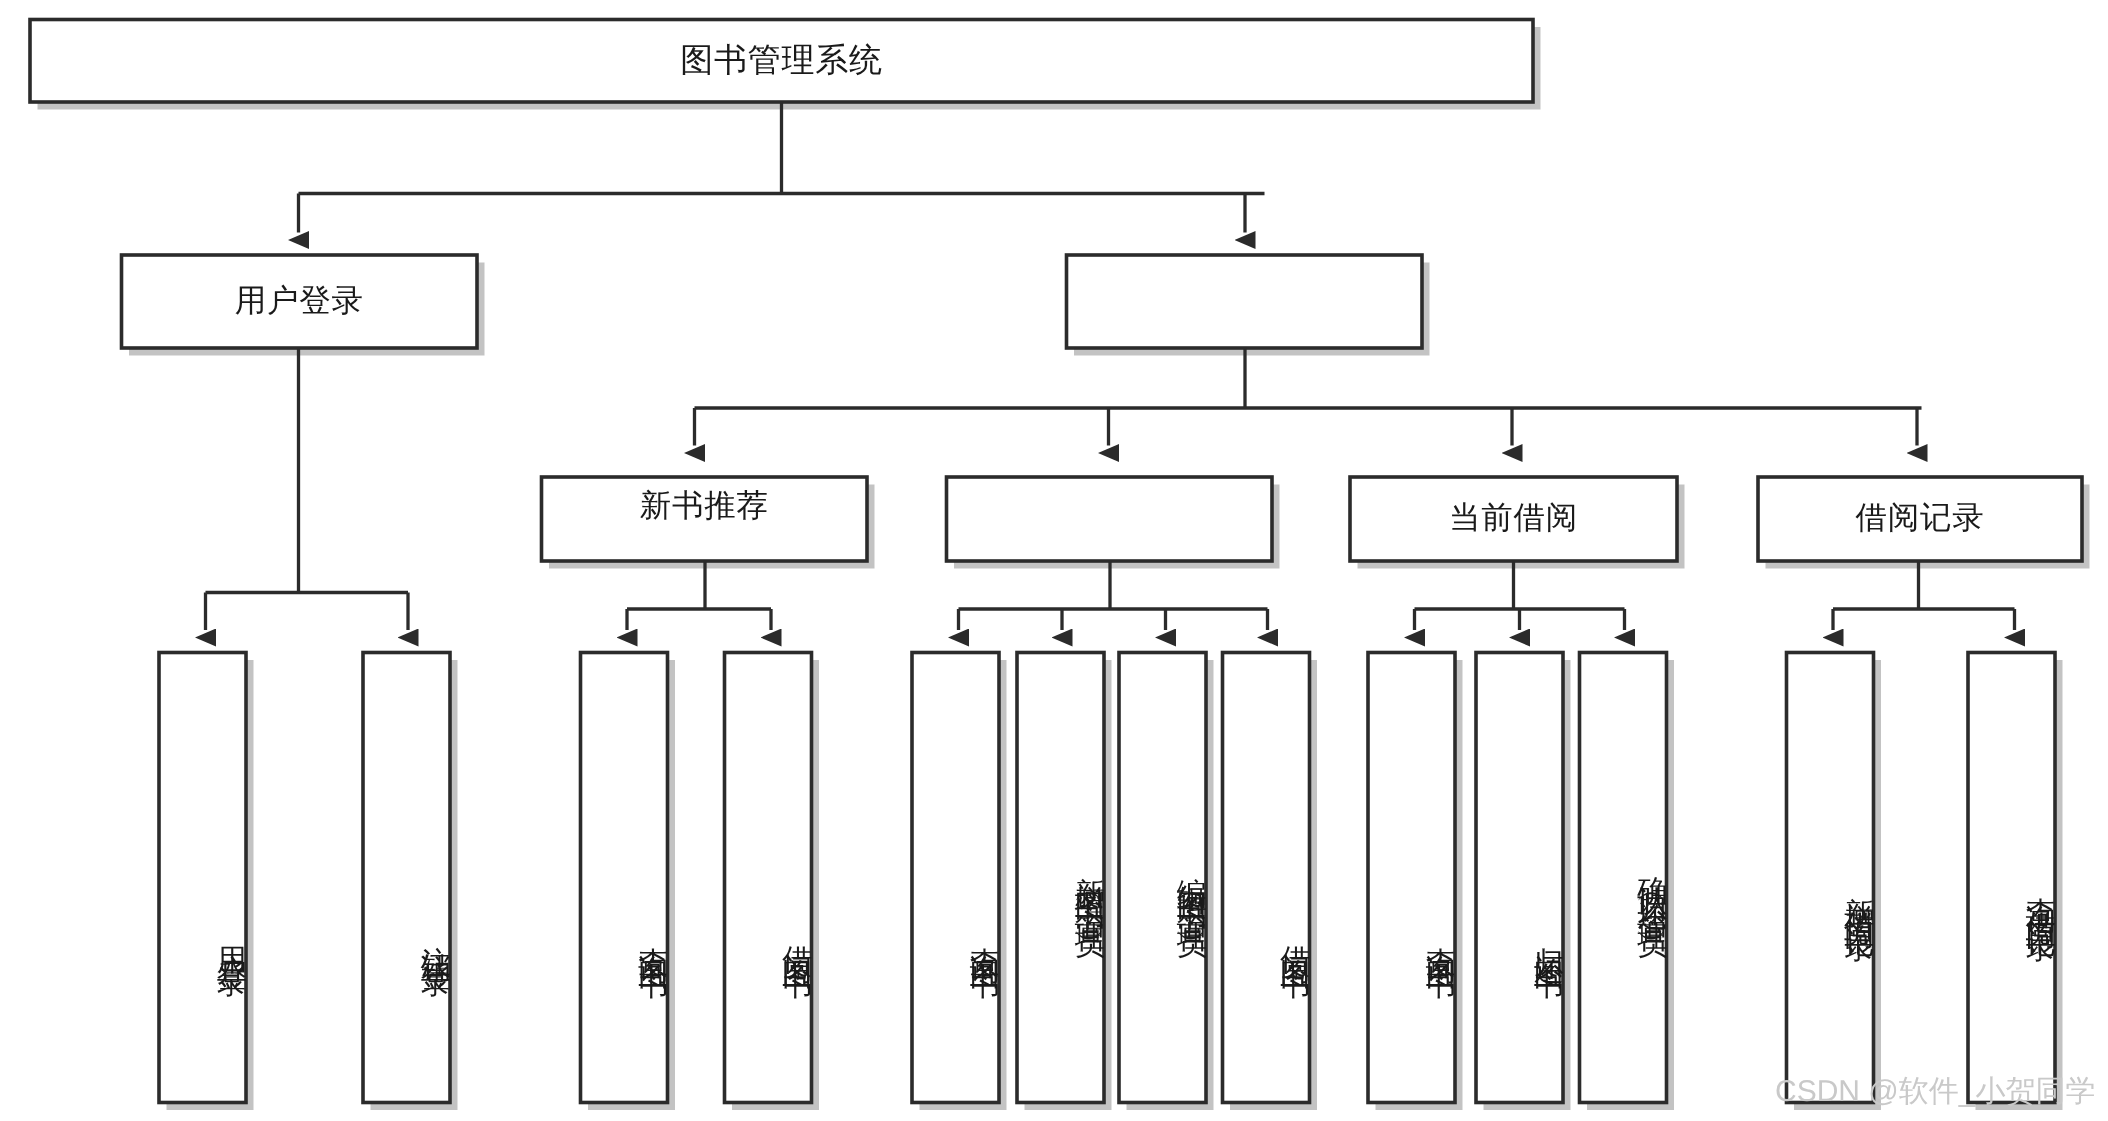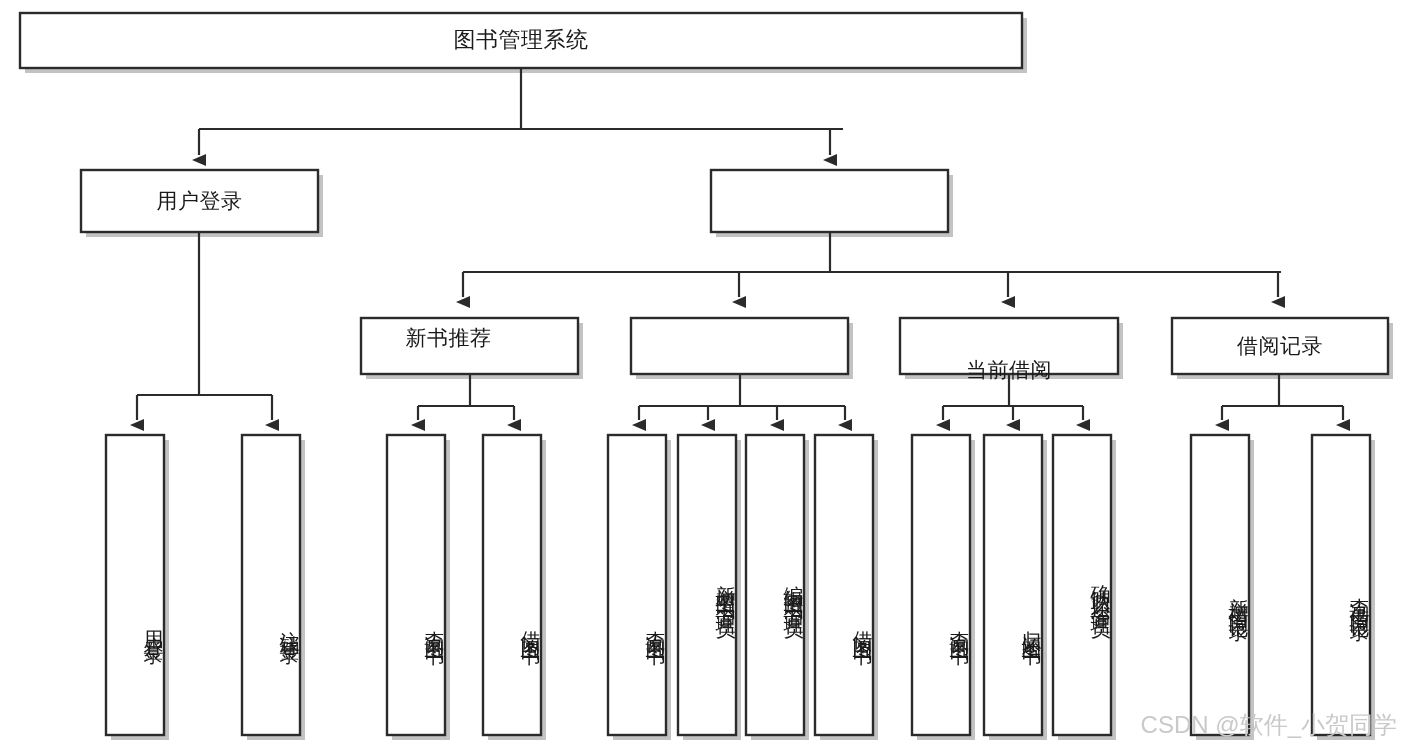--- a/index.html
+++ b/index.html
@@ -71,21 +71,21 @@
     font-size: 20px;
     letter-spacing: 5px;
     line-height: 1.0;
     align-items: flex-start;
     padding-top: 4px;
   }
   .watermark {
     position: absolute;
     right: 8px;
     bottom: 6px;
-    font-size: 24px;
+    font-size: 20px;
     color: #c9c9c9;
     font-family: "Liberation Sans", "DejaVu Sans", sans-serif;
     white-space: nowrap;
     pointer-events: none;
   }
 </style>
 </head>
 <body>
 
 <div id="diagram-root">
@@ -187,22 +187,22 @@
       <rect class="node-box" x="1053" y="435" width="58" height="300"></rect>
       <rect class="node-box" x="1191" y="435" width="58" height="300"></rect>
       <rect class="node-box" x="1312" y="435" width="58" height="300"></rect>
     </g>
   </svg>
 
   <div class="node-label horizontal root" style="left:20px; top:13px; width:1002px; height:55px;">图书管理系统</div>
 
   <div class="node-label horizontal" style="left:81px; top:170px; width:237px; height:62px;">用户登录</div>
 
-  <div class="node-label horizontal" style="left:340px; top:318px; width:217px; height:40px;">新书推荐</div>
-  <div class="node-label horizontal" style="left:900px; top:318px; width:218px; height:56px;margin-top:24px;">当前借阅</div>
+  <div class="node-label horizontal" style="left:361px; top:318px; width:217px; height:40px;">新书推荐</div>
+  <div class="node-label horizontal" style="left:900px; top:318px; width:218px; height:56px;">当前借阅</div>
   <div class="node-label horizontal" style="left:1172px; top:318px; width:216px; height:56px;">借阅记录</div>
 
   <div class="node-label vertical" style="left:106px; top:510px; width:58px; height:225px;">用户登录</div>
   <div class="node-label vertical" style="left:242px; top:510px; width:58px; height:225px;">注销登录</div>
 
   <div class="node-label vertical" style="left:387px; top:510px; width:58px; height:225px;">查询图书</div>
   <div class="node-label vertical" style="left:483px; top:510px; width:58px; height:225px;">借阅图书</div>
 
   <div class="node-label vertical" style="left:608px; top:510px; width:58px; height:225px;">查询图书</div>
   <div class="node-label vertical" style="left:678px; top:443px; width:58px; height:292px;">新增图书（管理员）</div>

